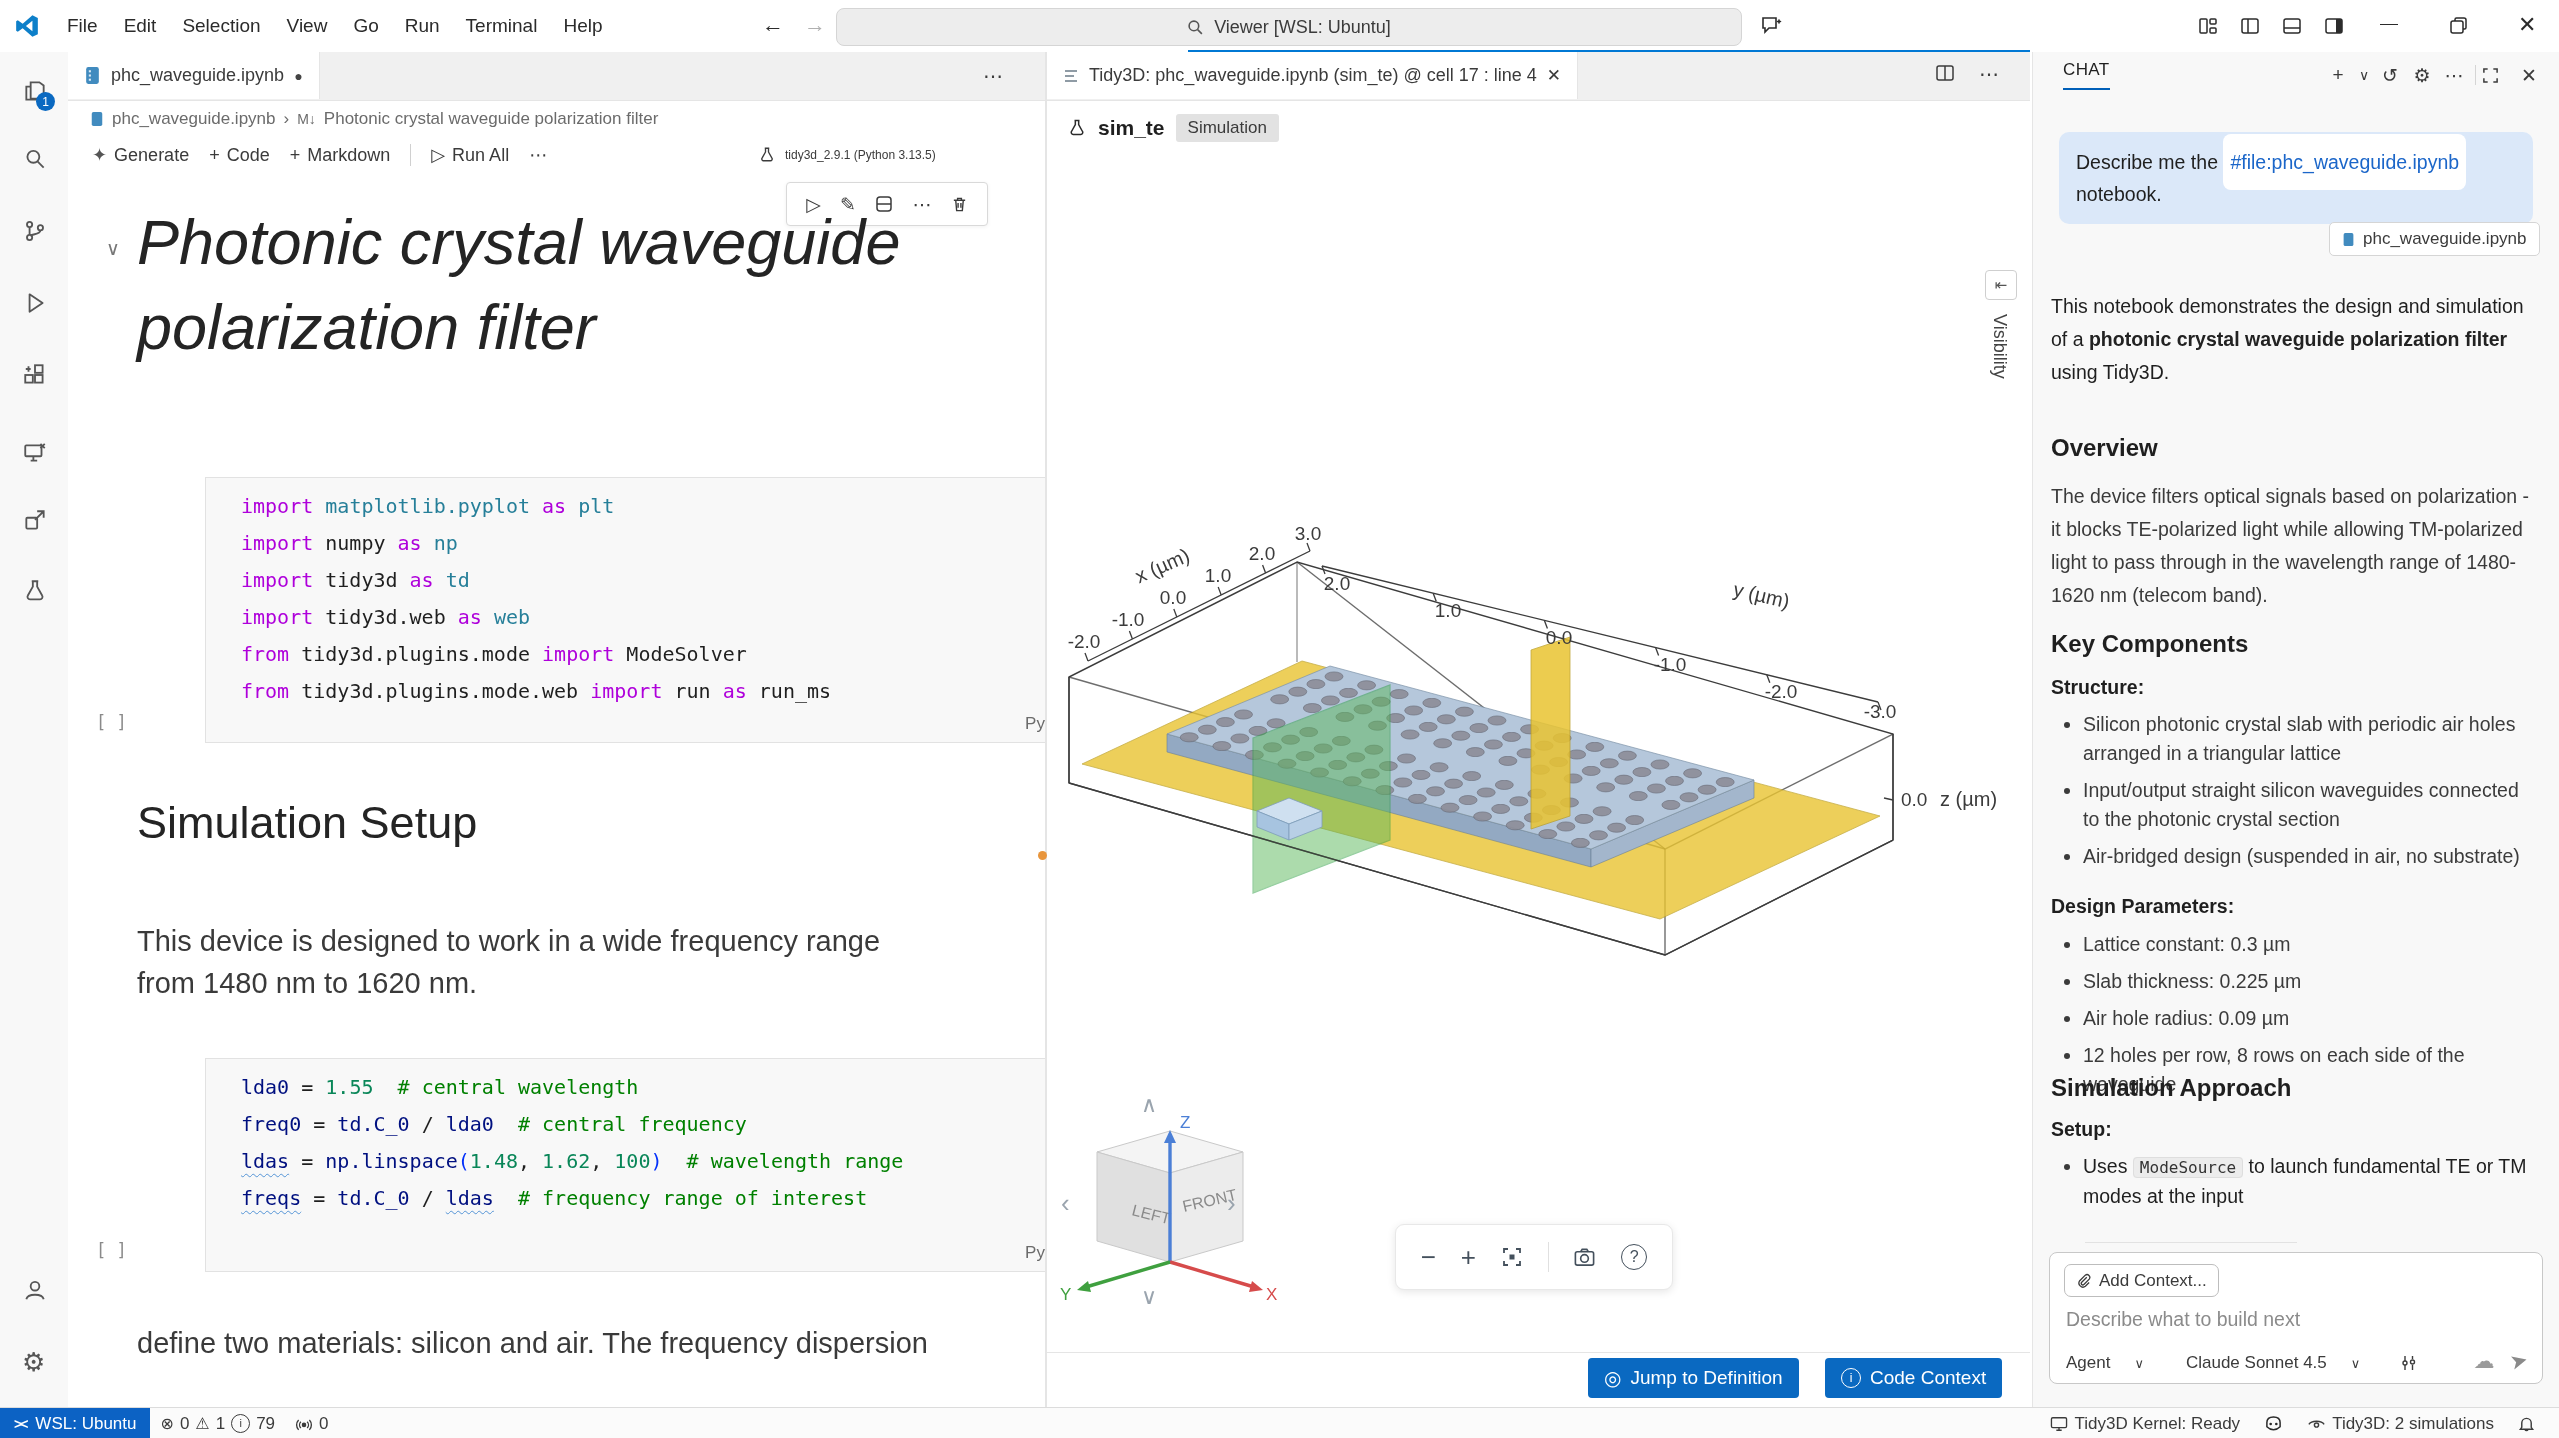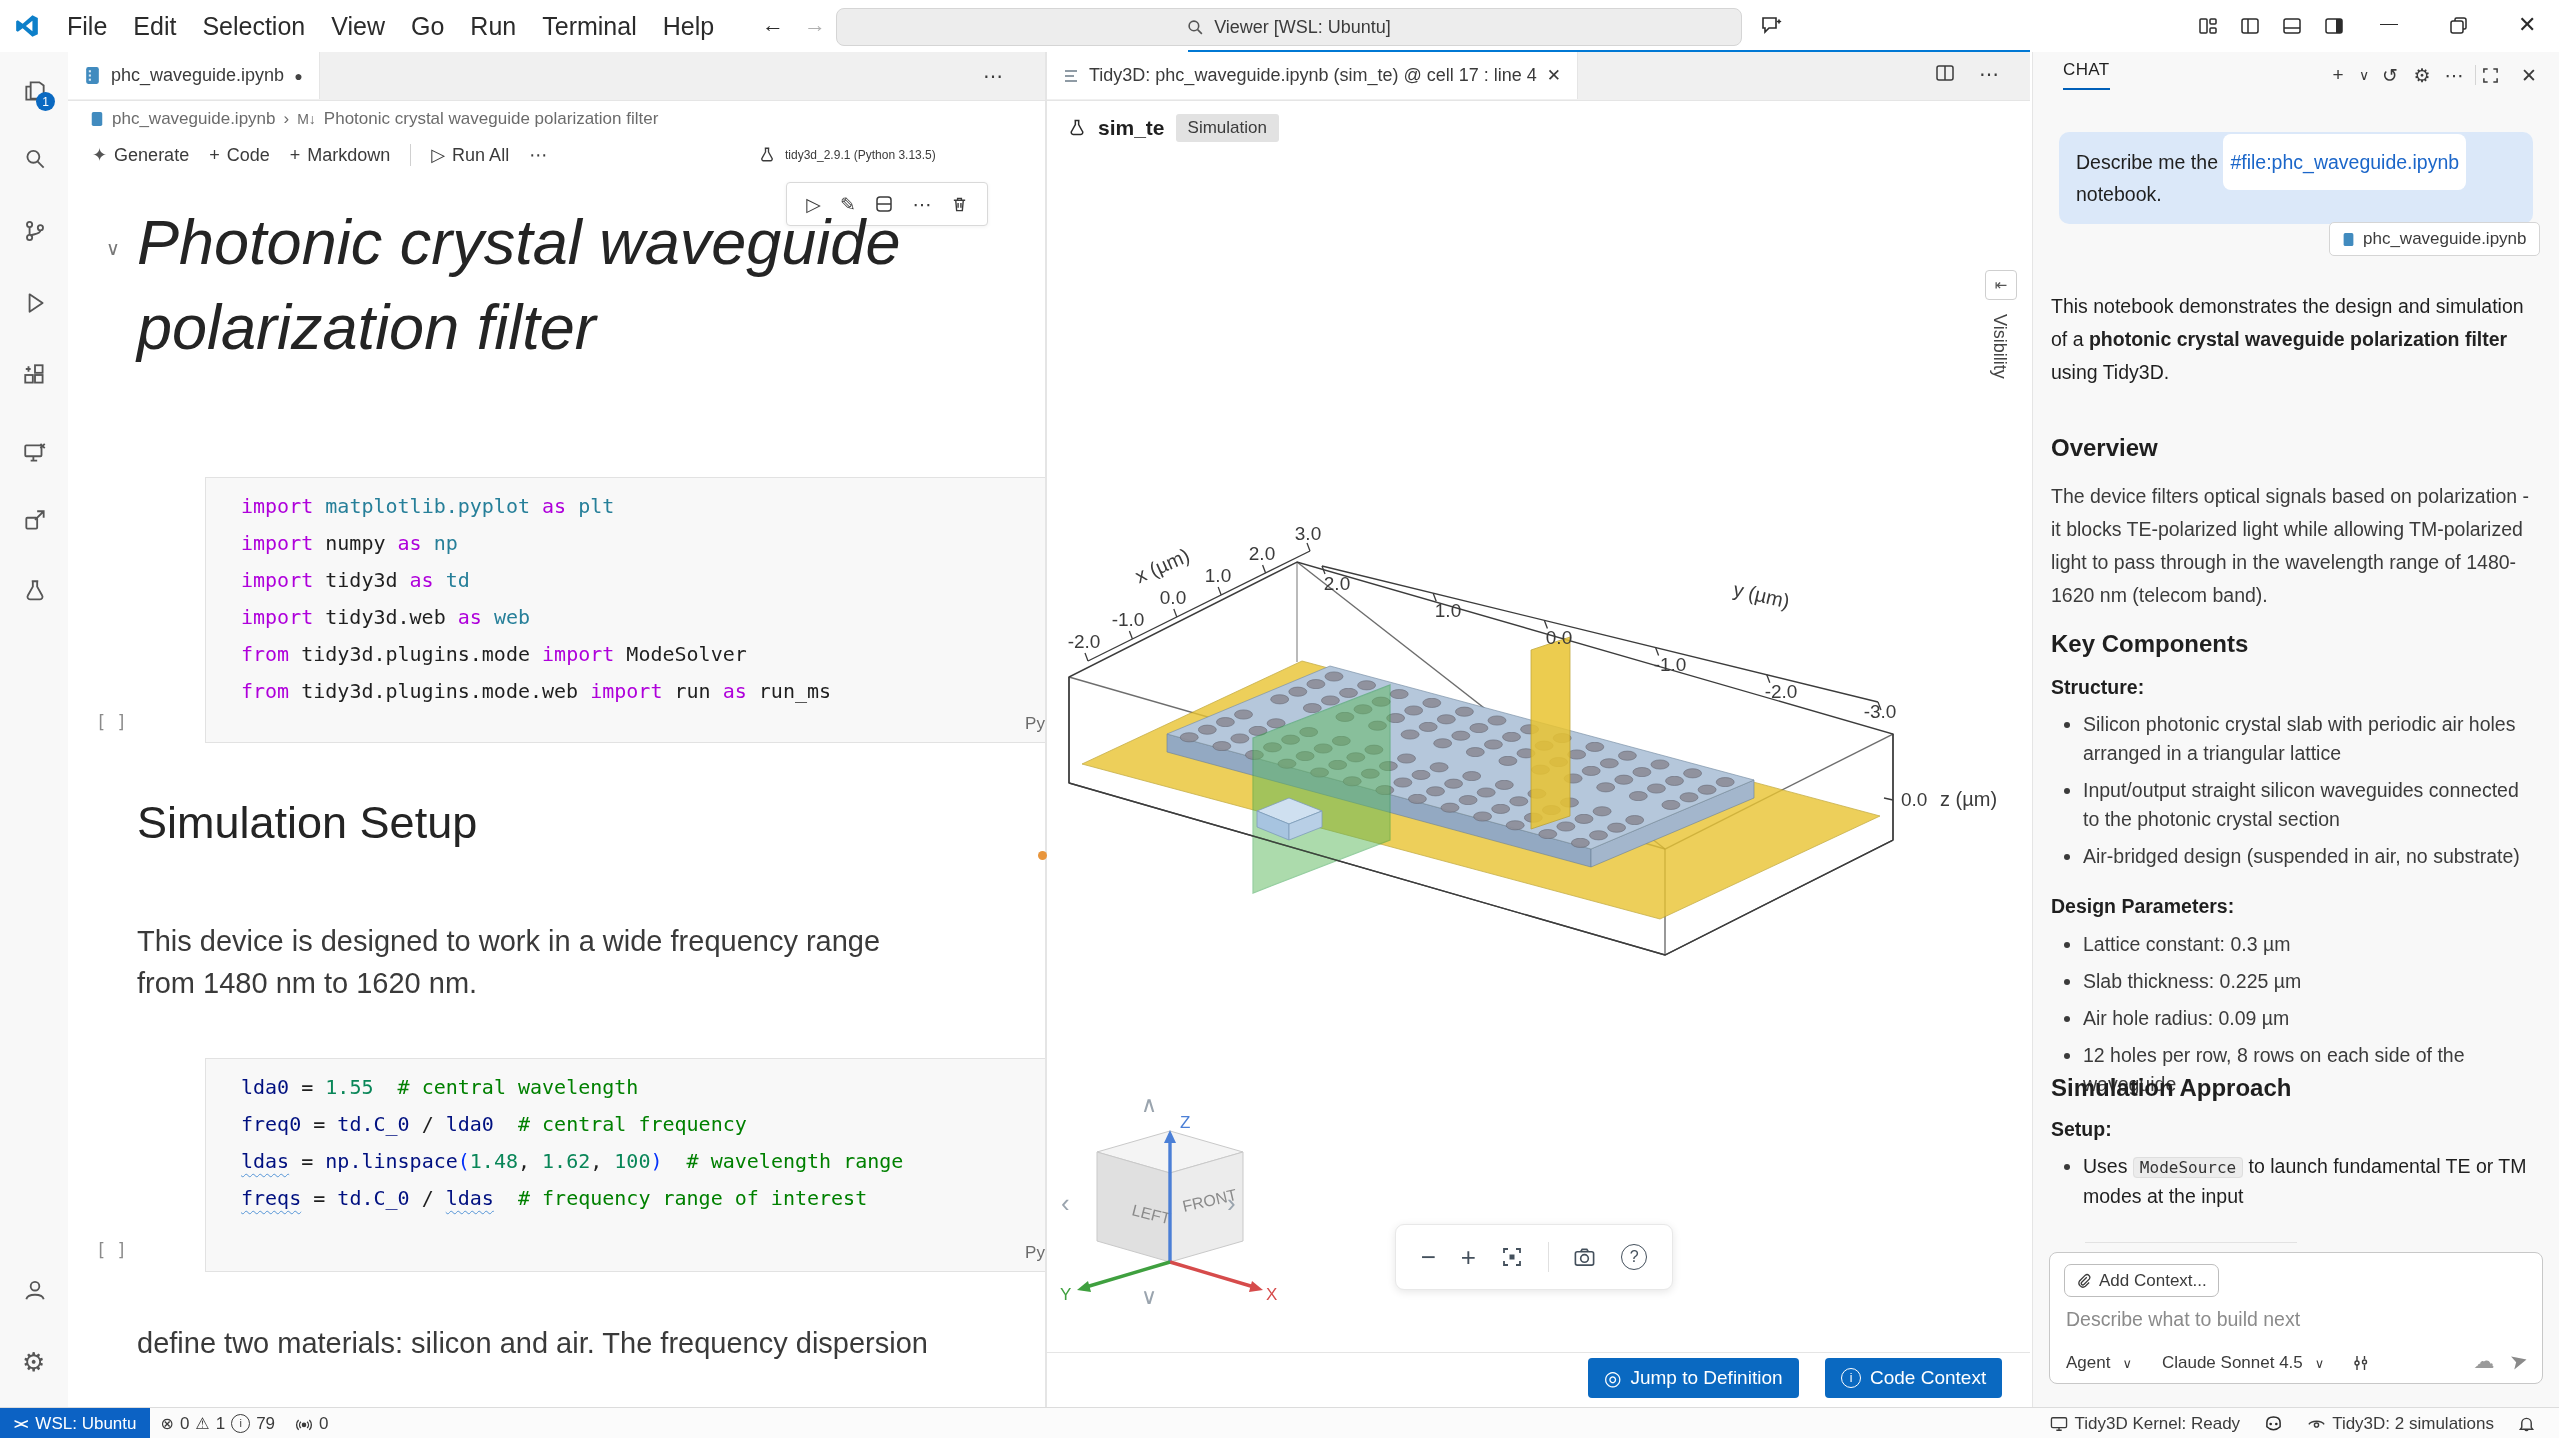--- a/index.html
+++ b/index.html
@@ -3,21 +3,21 @@
 <meta charset="utf-8">
 <style>
   html,body{margin:0;padding:0;background:#ddd;}
   #stage{position:relative;width:2559px;height:1438px;background:#ffffff;overflow:hidden;
          font-family:"Liberation Sans",sans-serif;color:#3b3b3b;}
   .abs{position:absolute;}
   .row{display:flex;align-items:center;}
   svg{display:block;}
   
   #titlebar{left:0;top:0;width:2559px;height:52px;background:#fff;border-bottom:1px solid #e5e5e5;}
-  .menu-item{font-size:25px;color:#2b2b2b;padding:6px 13px;border-radius:6px;}
+  .menu-item{font-size:19px;color:#2b2b2b;padding:6px 13px;border-radius:6px;}
   #cmdcenter{left:836px;top:8px;width:904px;height:36px;background:#ededed;border:1px solid #d5d5d5;
              border-radius:8px;display:flex;align-items:center;justify-content:center;gap:10px;
              font-size:18px;color:#3b3b3b;}
   
   #activitybar{left:0;top:52px;width:68px;height:1355px;background:#f8f8f8;border-right:1px solid #e5e5e5;}
   .act-icon{position:absolute;left:22px;width:26px;height:26px;color:#565656;}
   .badge{position:absolute;background:#0a69c1;color:#fff;border-radius:50%;width:19px;height:19px;
          font-size:12px;display:flex;align-items:center;justify-content:center;}
   
   .tabbar{position:absolute;top:52px;height:48px;background:#f0f0f0;border-bottom:1px solid #e5e5e5;}
@@ -655,21 +655,21 @@
     <div class="abs" style="left:52px;top:1190px;width:212px;border-top:1px solid #e2e2e2;"></div>
 
     <div class="abs" style="left:16px;top:1200px;width:492px;height:130px;background:#fff;border:1px solid #c8c8c8;border-radius:8px;">
       <div class="row" style="position:absolute;left:14px;top:11px;height:31px;border:1px solid #bdbdbd;border-radius:7px;padding:0 11px;gap:8px;font-size:17px;color:#3b3b3b;">
         <svg width="15" height="15" viewBox="0 0 16 16" fill="none" stroke="#3b3b3b" stroke-width="1.4">
             <path d="M11.5 4.5l-5.4 5.4a1.6 1.6 0 0 0 2.3 2.3l5.7-5.7a3 3 0 0 0-4.2-4.2L4 8.2a4.3 4.3 0 0 0 6 6l4-4"></path>
           </svg>
         <span>Add Context...</span>
       </div>
       <div class="abs" style="left:16px;top:55px;font-size:19.5px;color:#8b8b8b;">Describe what to build next</div>
-      <div class="row" style="position:absolute;left:16px;bottom:10px;gap:12px;font-size:17px;color:#3b3b3b;">
+      <div class="row" style="position:absolute;left:16px;bottom:10px;gap:24px;font-size:17px;color:#3b3b3b;">
         <span>Agent</span>
         <span style="font-size:13px;">∨</span>
         <span style="margin-left:18px;">Claude Sonnet 4.5</span>
         <span style="font-size:13px;">∨</span>
         <span style="margin-left:16px;">
           <svg width="18" height="18" viewBox="0 0 18 18" fill="none" stroke="#3b3b3b" stroke-width="1.4">
               <path d="M5 2v5M5 11v5M12.5 2v3M12.5 11v5"></path>
               <circle cx="5" cy="9" r="2"></circle>
               <circle cx="12.5" cy="8" r="2"></circle>
             </svg>

